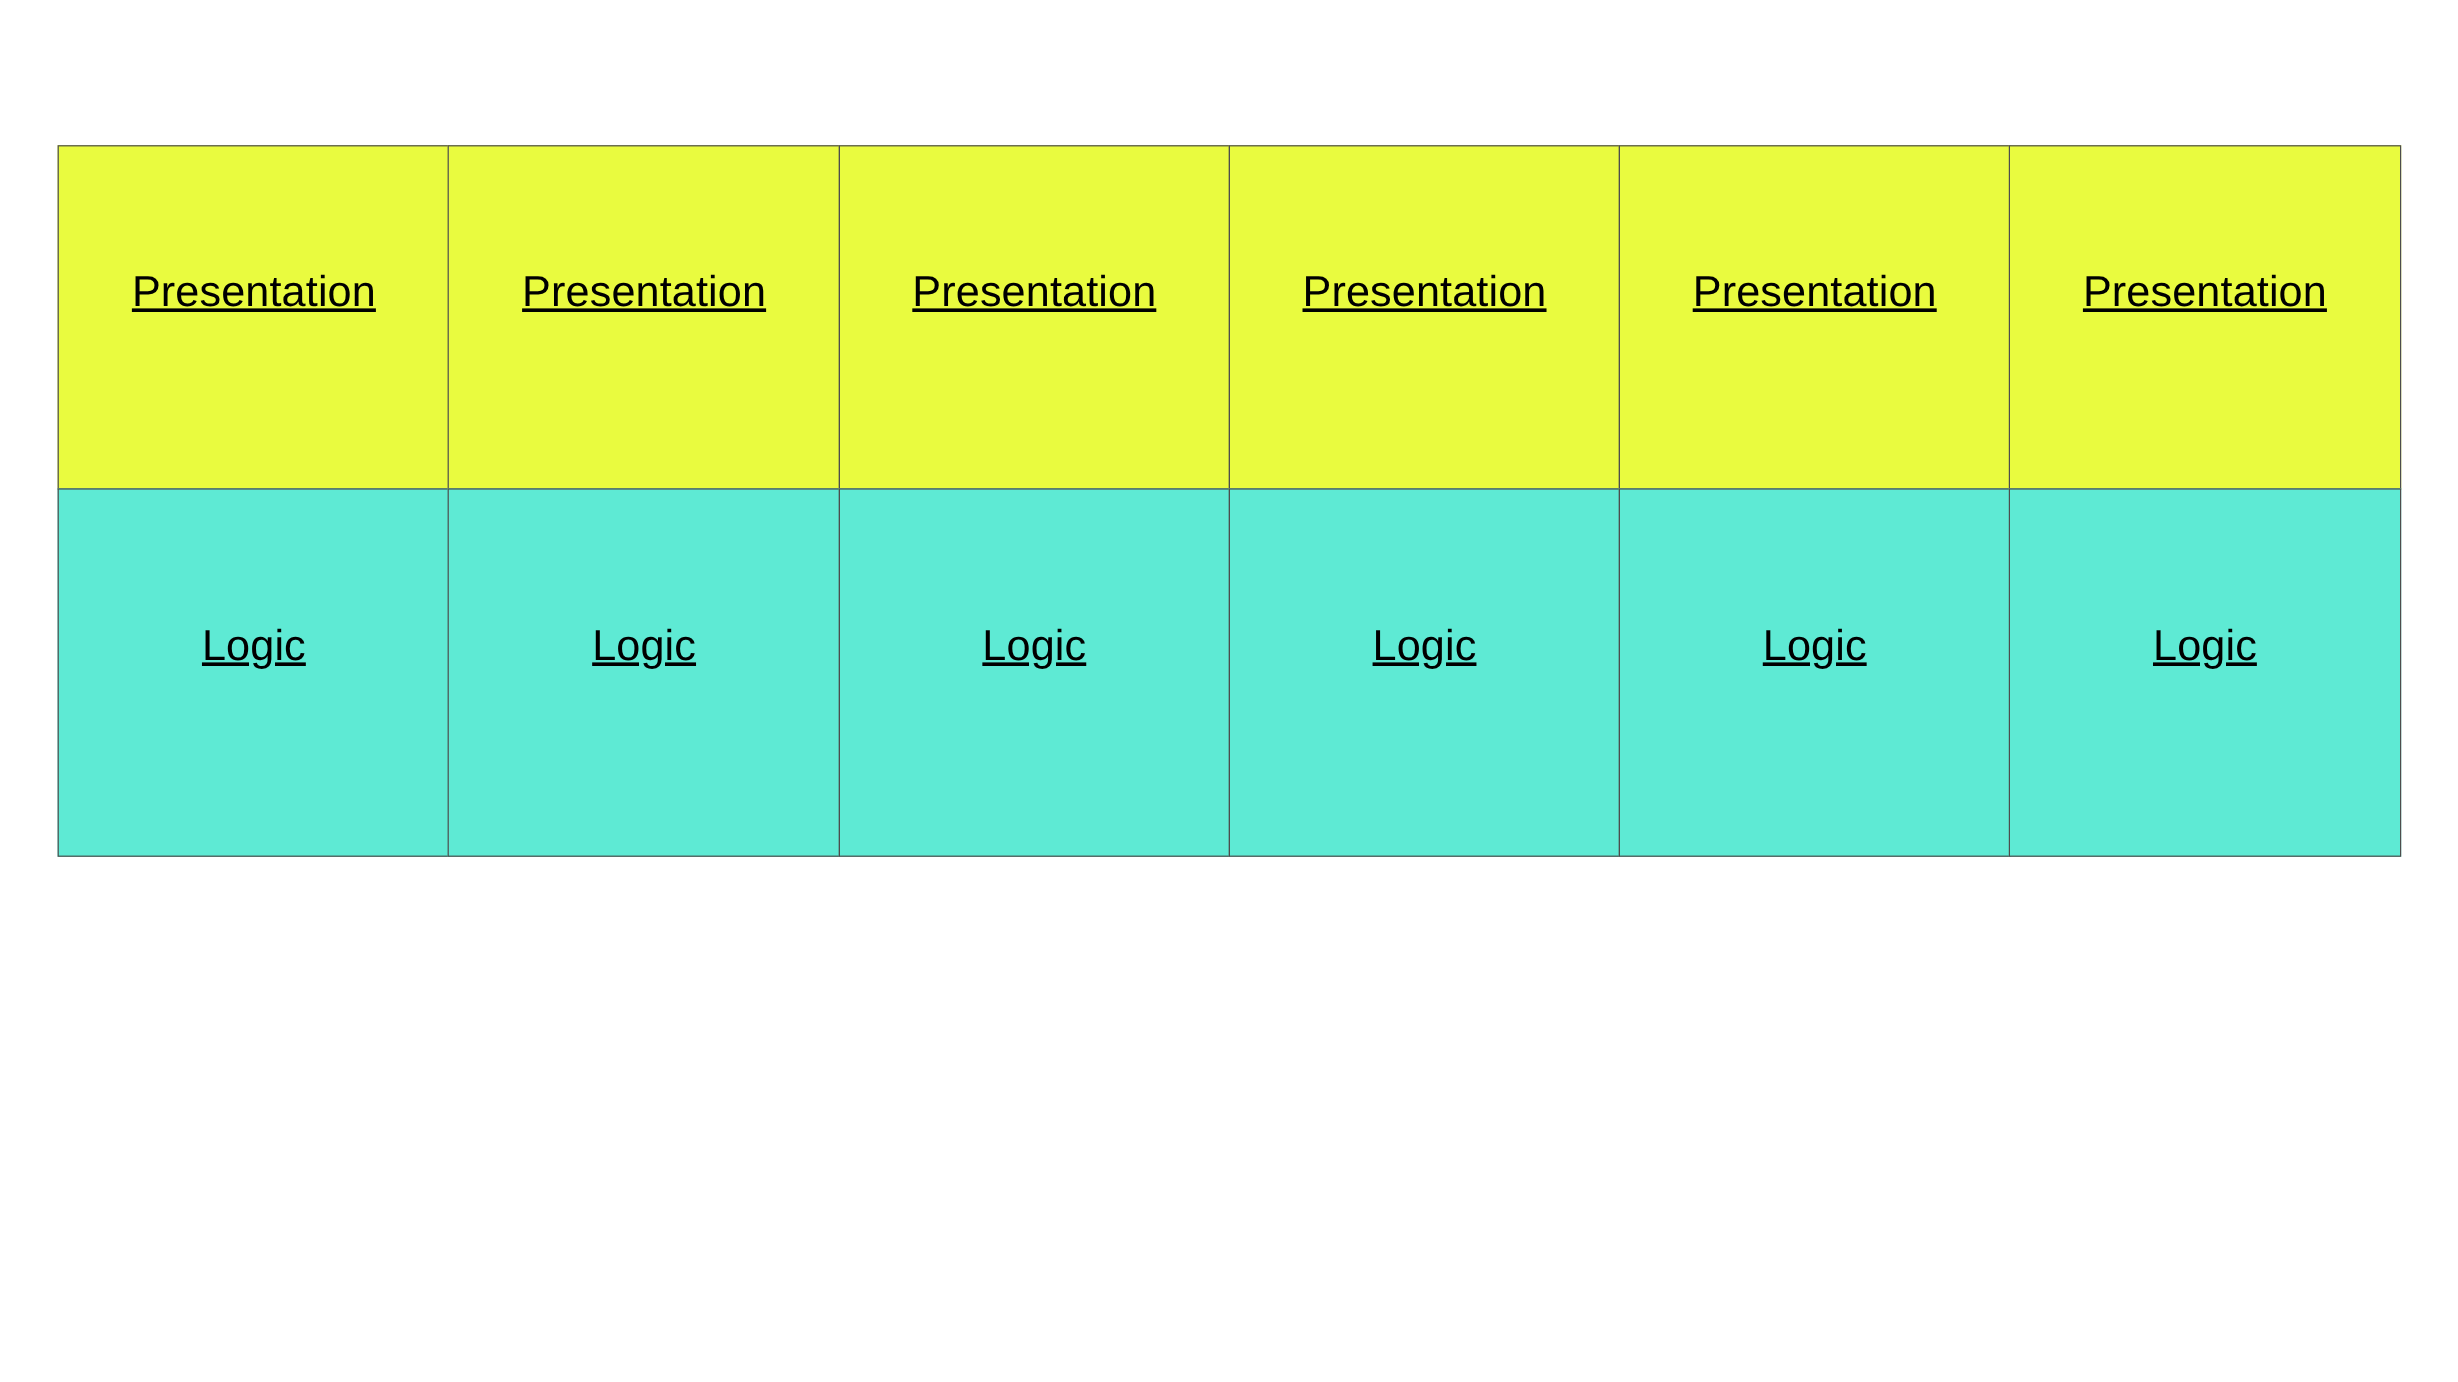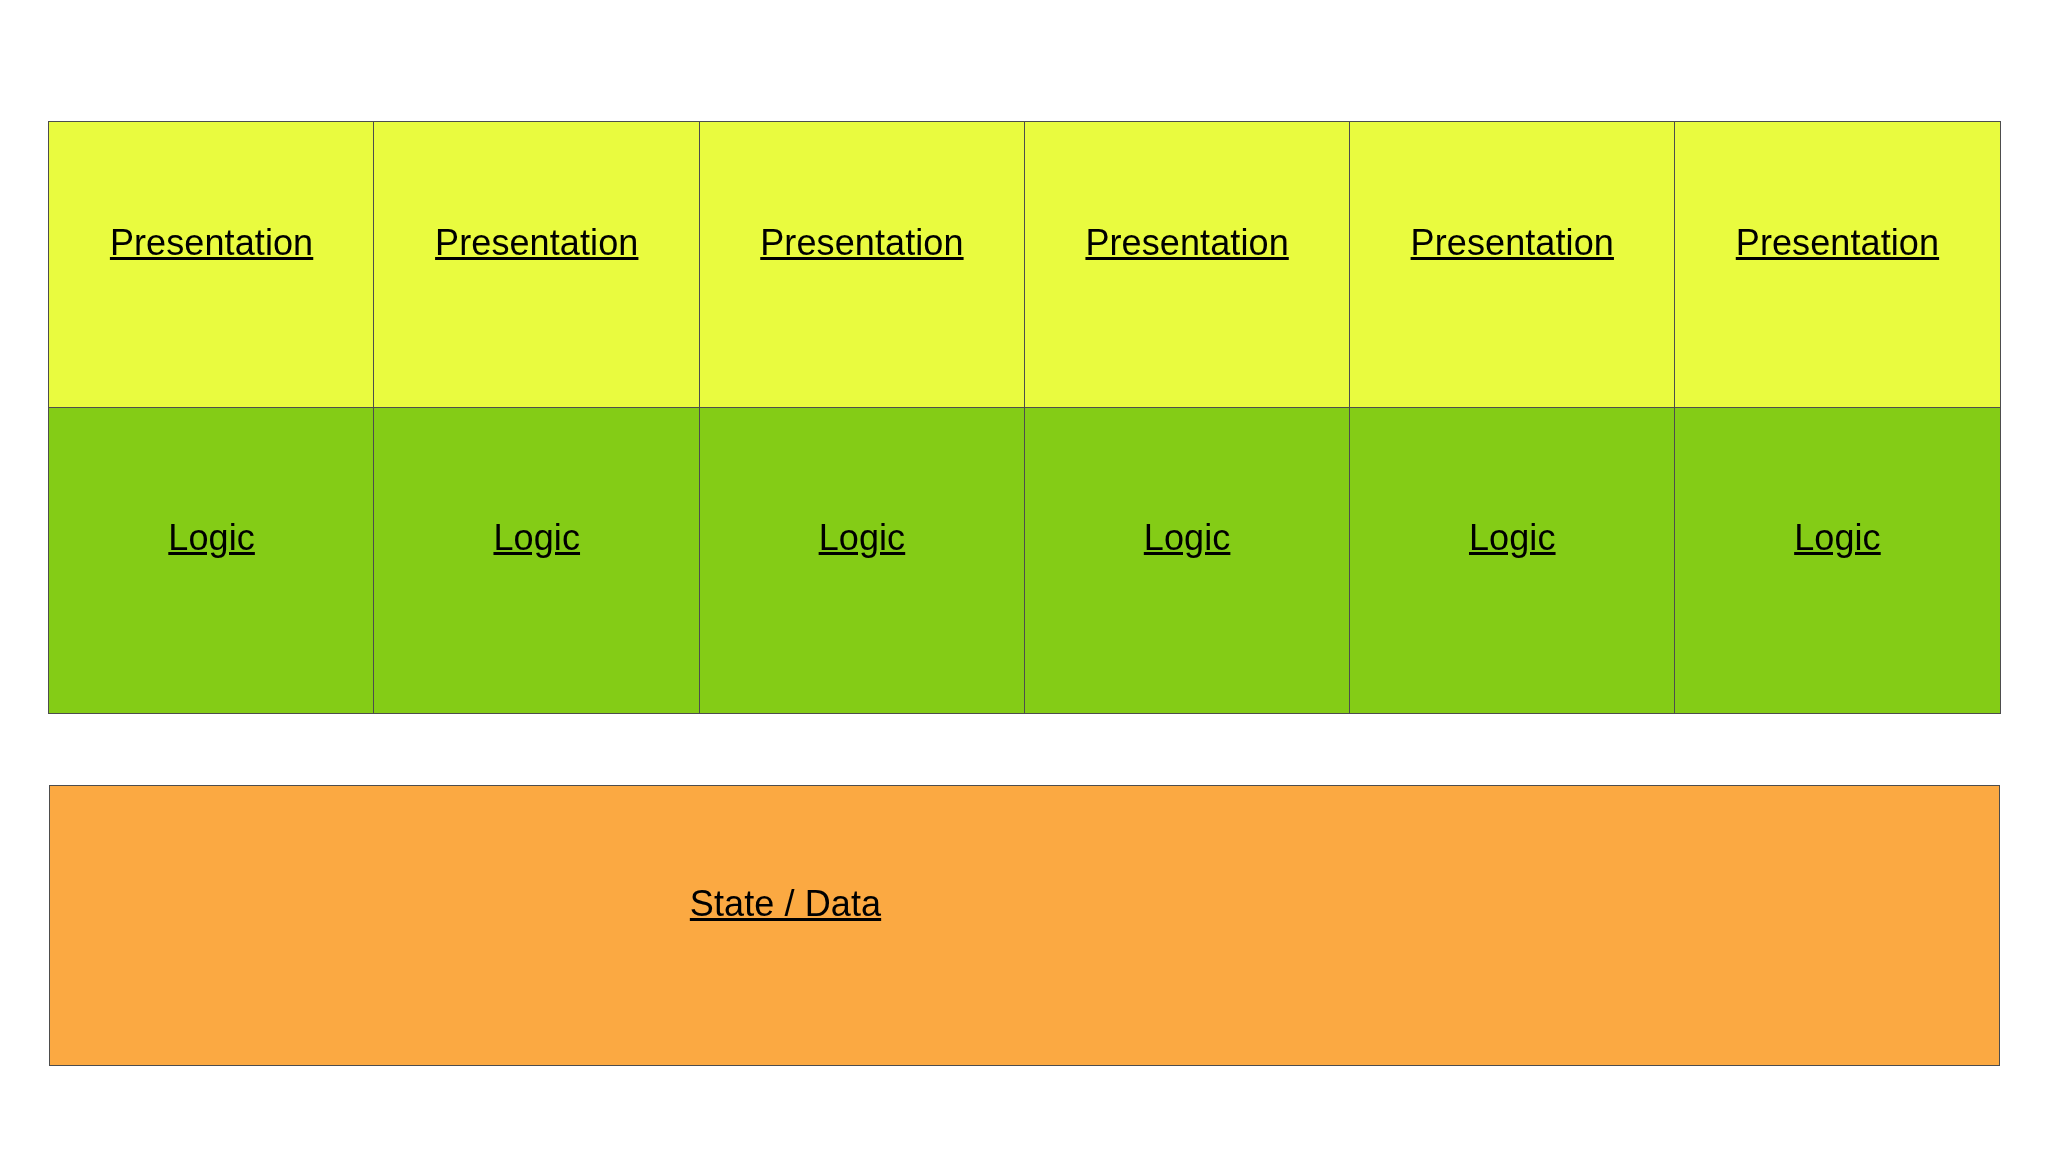--- a/index.html
+++ b/index.html
@@ -54,21 +54,21 @@
     position: relative;
   }
 
   .layer-presentation {
     height: 287px;
     background: #e9fb3f;
   }
 
   .layer-logic {
     height: 307px;
-    background: #84cc16;
+    background: #5eead4;
   }
 
   .cell-label {
     font-size: 36px;
     line-height: 1;
     color: #000000;
     letter-spacing: 0.1px;
     white-space: nowrap;
     text-align: center;
     pointer-events: none;
@@ -164,17 +164,14 @@
       <div class="layer-cell layer-presentation">
         <span class="cell-label">Presentation</span>
       </div>
       <div class="layer-cell layer-logic">
         <span class="cell-label">Logic</span>
       </div>
     </div>
 
   </div>
 
-  <div class="state-band">
-    <span class="cell-label">State / Data</span>
-  </div>
 
 </div>
 
 </body></html>

